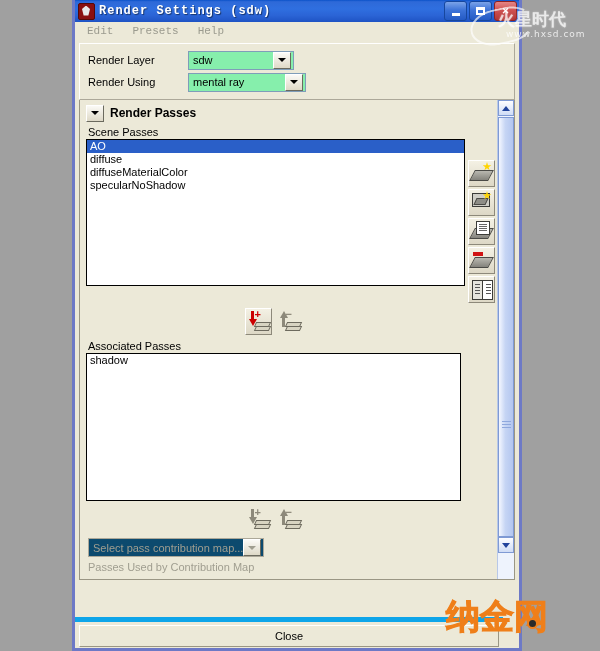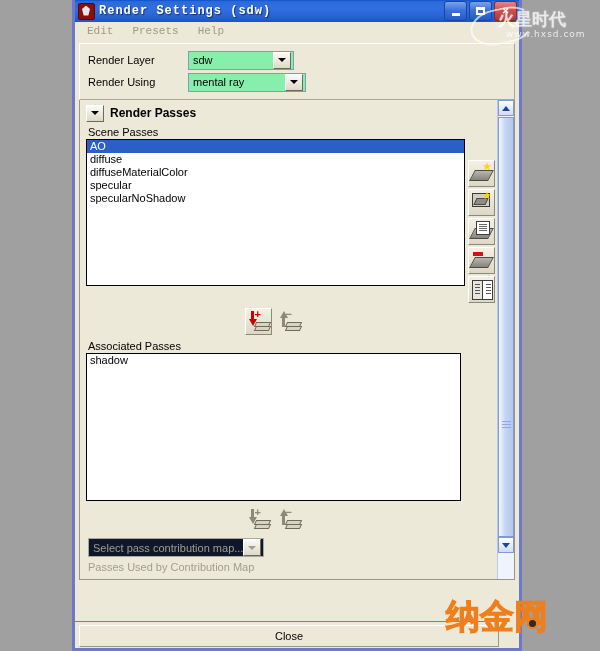--- a/index.html
+++ b/index.html
@@ -91,21 +91,21 @@
     width:16px;height:15px;margin-right:2px;flex:none;
     background:linear-gradient(180deg,#fbfaf6,#ded9c7);
     border:1px solid #fff;border-right-color:#6b6a5e;border-bottom-color:#6b6a5e;
     display:flex;align-items:center;justify-content:center;
   }
   .combo .arrow i{
     display:block;width:0;height:0;
     border-left:4px solid transparent;border-right:4px solid transparent;
     border-top:4px solid #000;
   }
-  .combo.disabled{background:#0f172a;border-color:#aca899;}
+  .combo.disabled{background:#0c4a6e;border-color:#aca899;}
   .combo.disabled .val{color:#a09e90;}
   .combo.disabled .arrow i{border-top-color:#a09e90;}
   
   #tabbar{
     margin:6px 4px 0 4px;height:19px;display:flex;align-items:flex-end;
     border-bottom:1px solid #9a9684;
   }
   .tab{
     height:16px;padding:1px 7px 0 7px;font-size:11px;
     background:#ece9d8;
@@ -232,21 +232,21 @@
     border:1px solid #7f9ad4;box-sizing:border-box;flex:none;
   }
   .gripper{
     position:absolute;right:3px;bottom:150px;width:9px;height:8px;
     background:repeating-linear-gradient(180deg,#8fa8dd 0 1px,transparent 1px 3px);
   }
   
   #closebar{
     position:absolute;left:0;right:16px;bottom:0;height:26px;
     background:#ece9d8;
-    border-top:1px solid #0ea5e9;
+    border-top:5px solid #0ea5e9;
   }
   #closebtn{
     position:absolute;left:4px;right:4px;top:3px;height:20px;
     background:#ece9d8;
     border:1px solid #fff;border-right-color:#9a9684;border-bottom-color:#9a9684;
     display:flex;align-items:center;justify-content:center;font-size:11px;
   }
   
   .wm{position:absolute;pointer-events:none;}
   #wm-top{left:470px;top:2px;width:128px;height:42px;opacity:.78;}
@@ -341,21 +341,20 @@
         <div class="t">Render Passes</div>
       </div>
 
       <div style="display:flex;">
         <div style="flex:1;">
           <div class="flabel">Scene Passes</div>
           <div class="listbox" style="height:147px">
             <div class="item sel">AO</div>
             <div class="item">diffuse</div>
             <div class="item">diffuseMaterialColor</div>
-            <div class="item">specular</div>
             <div class="item">specularNoShadow</div>
           </div>
         </div>
         <div class="iconcol">
           <div class="iconbtn">
             <span class="plate"></span>
               <span class="star"></span>
           </div>
           <div class="iconbtn">
             <span class="screen"></span>

